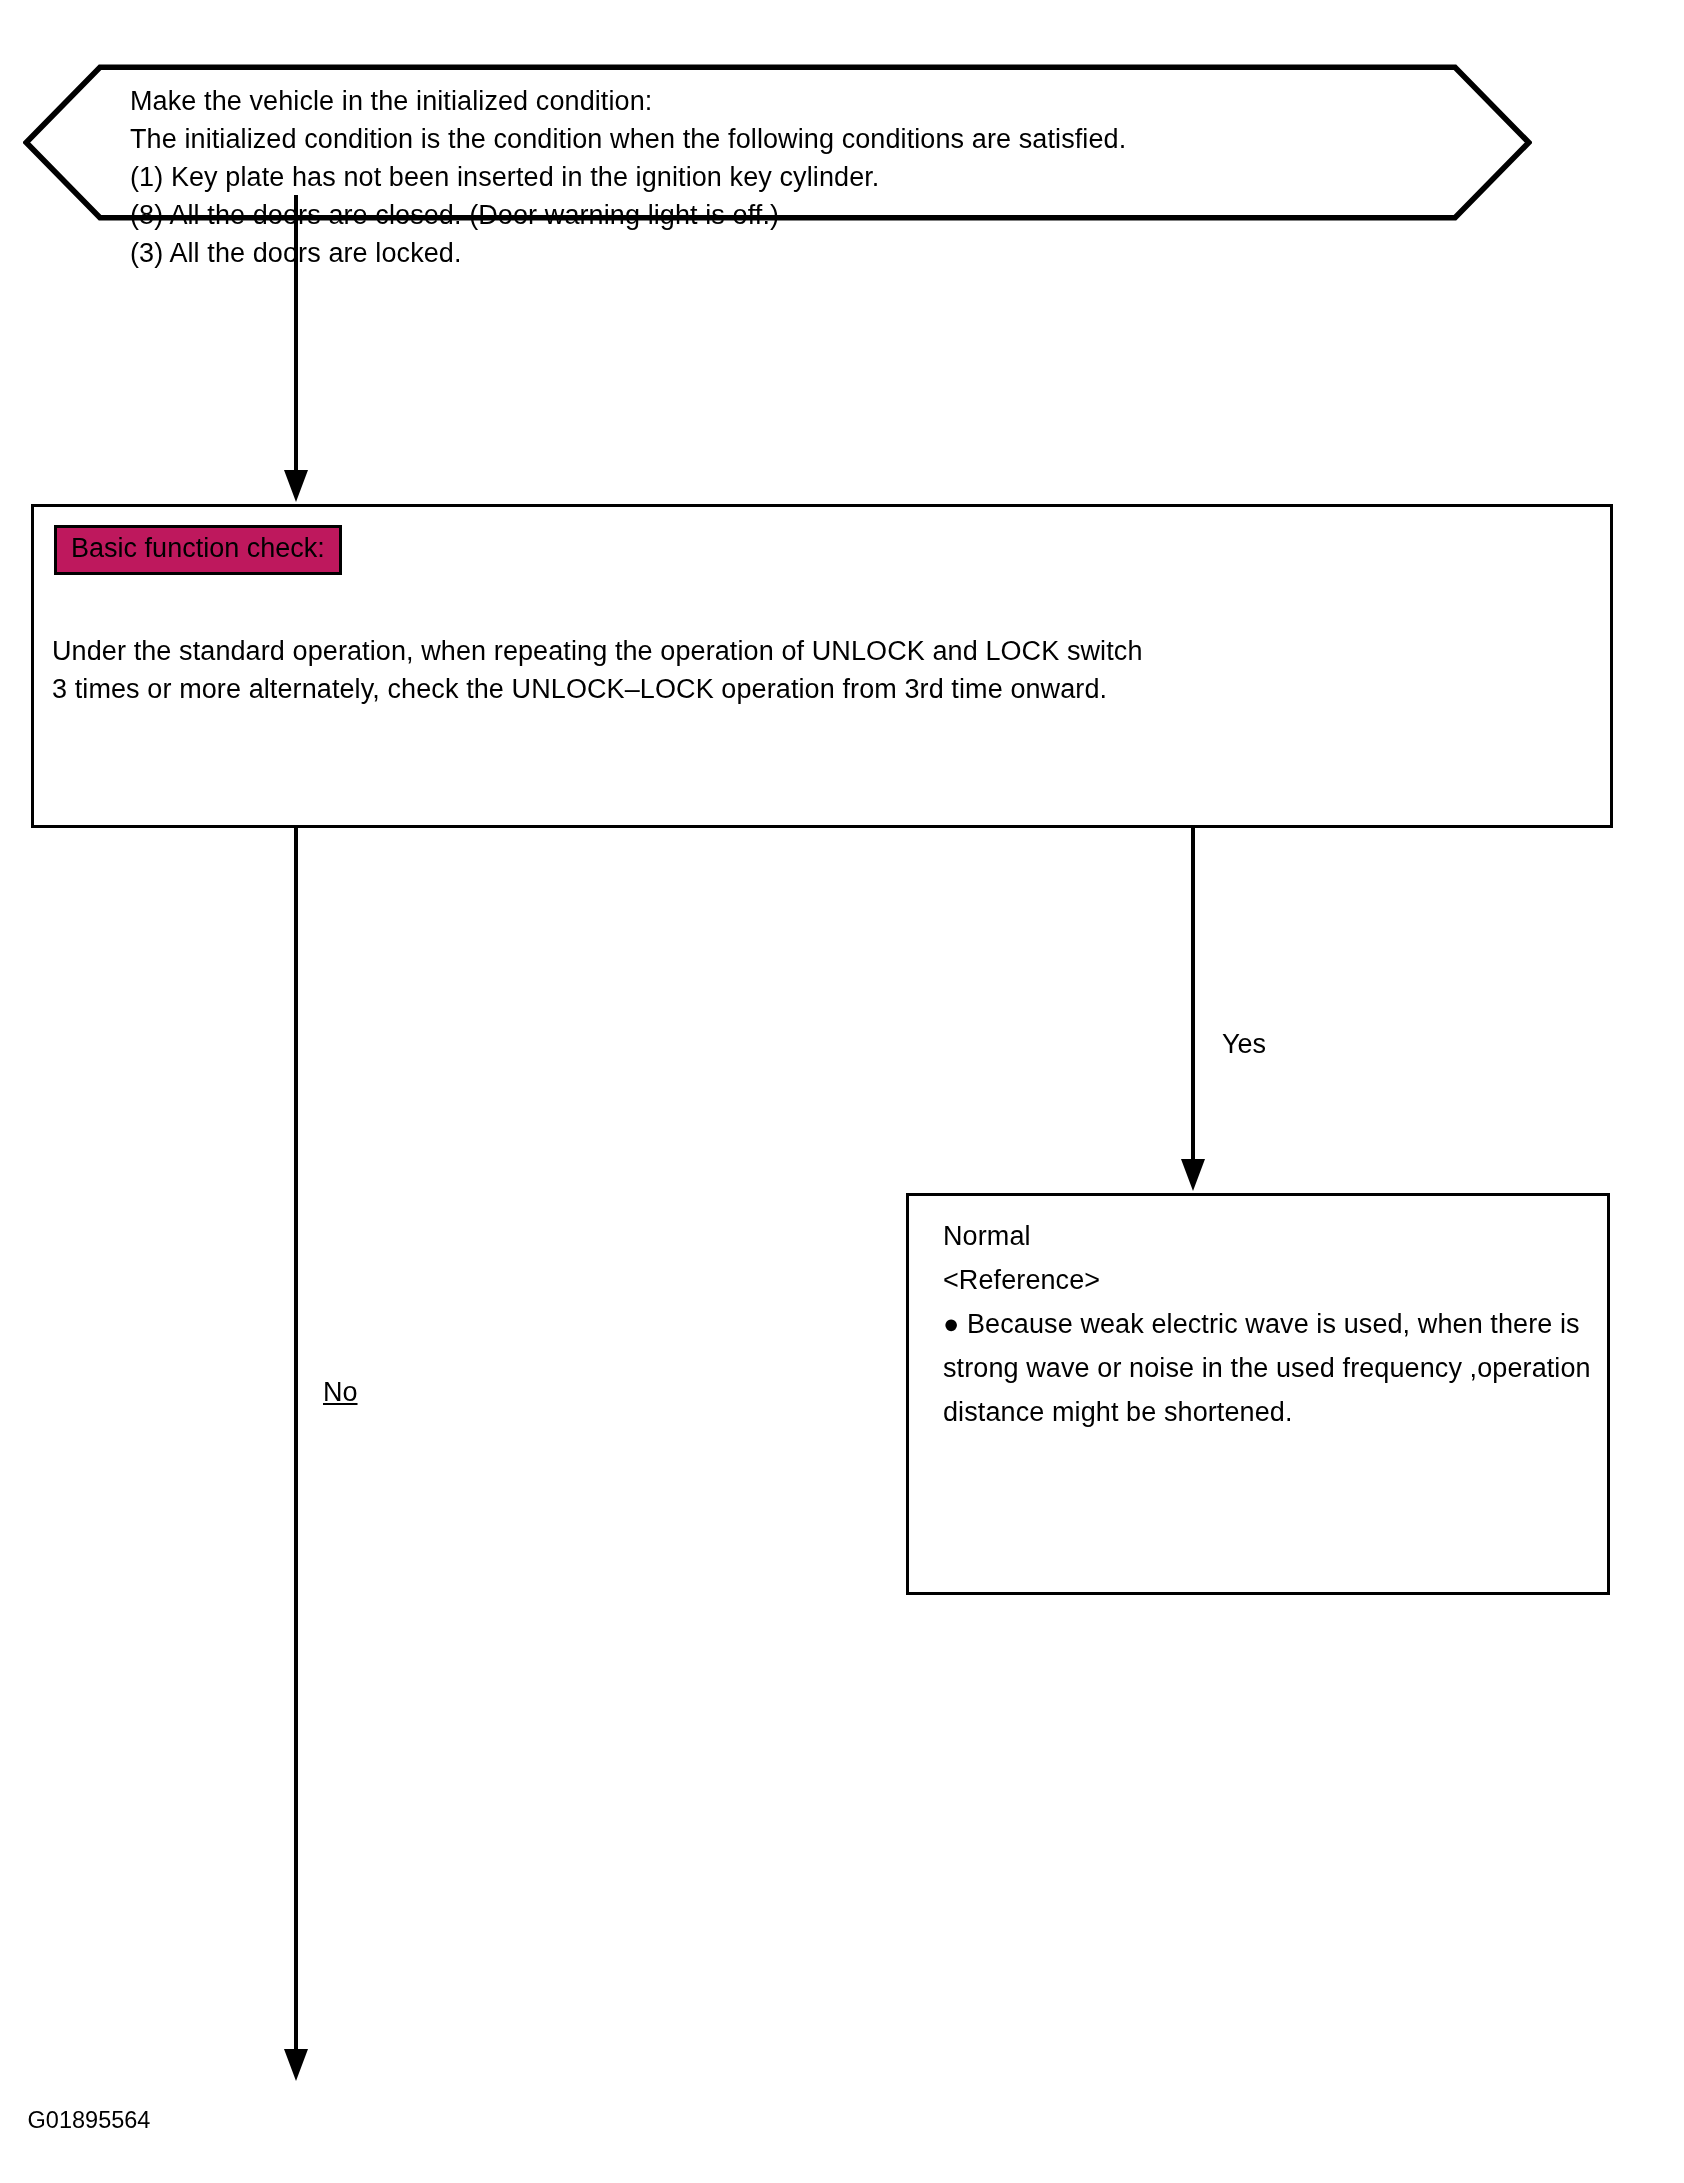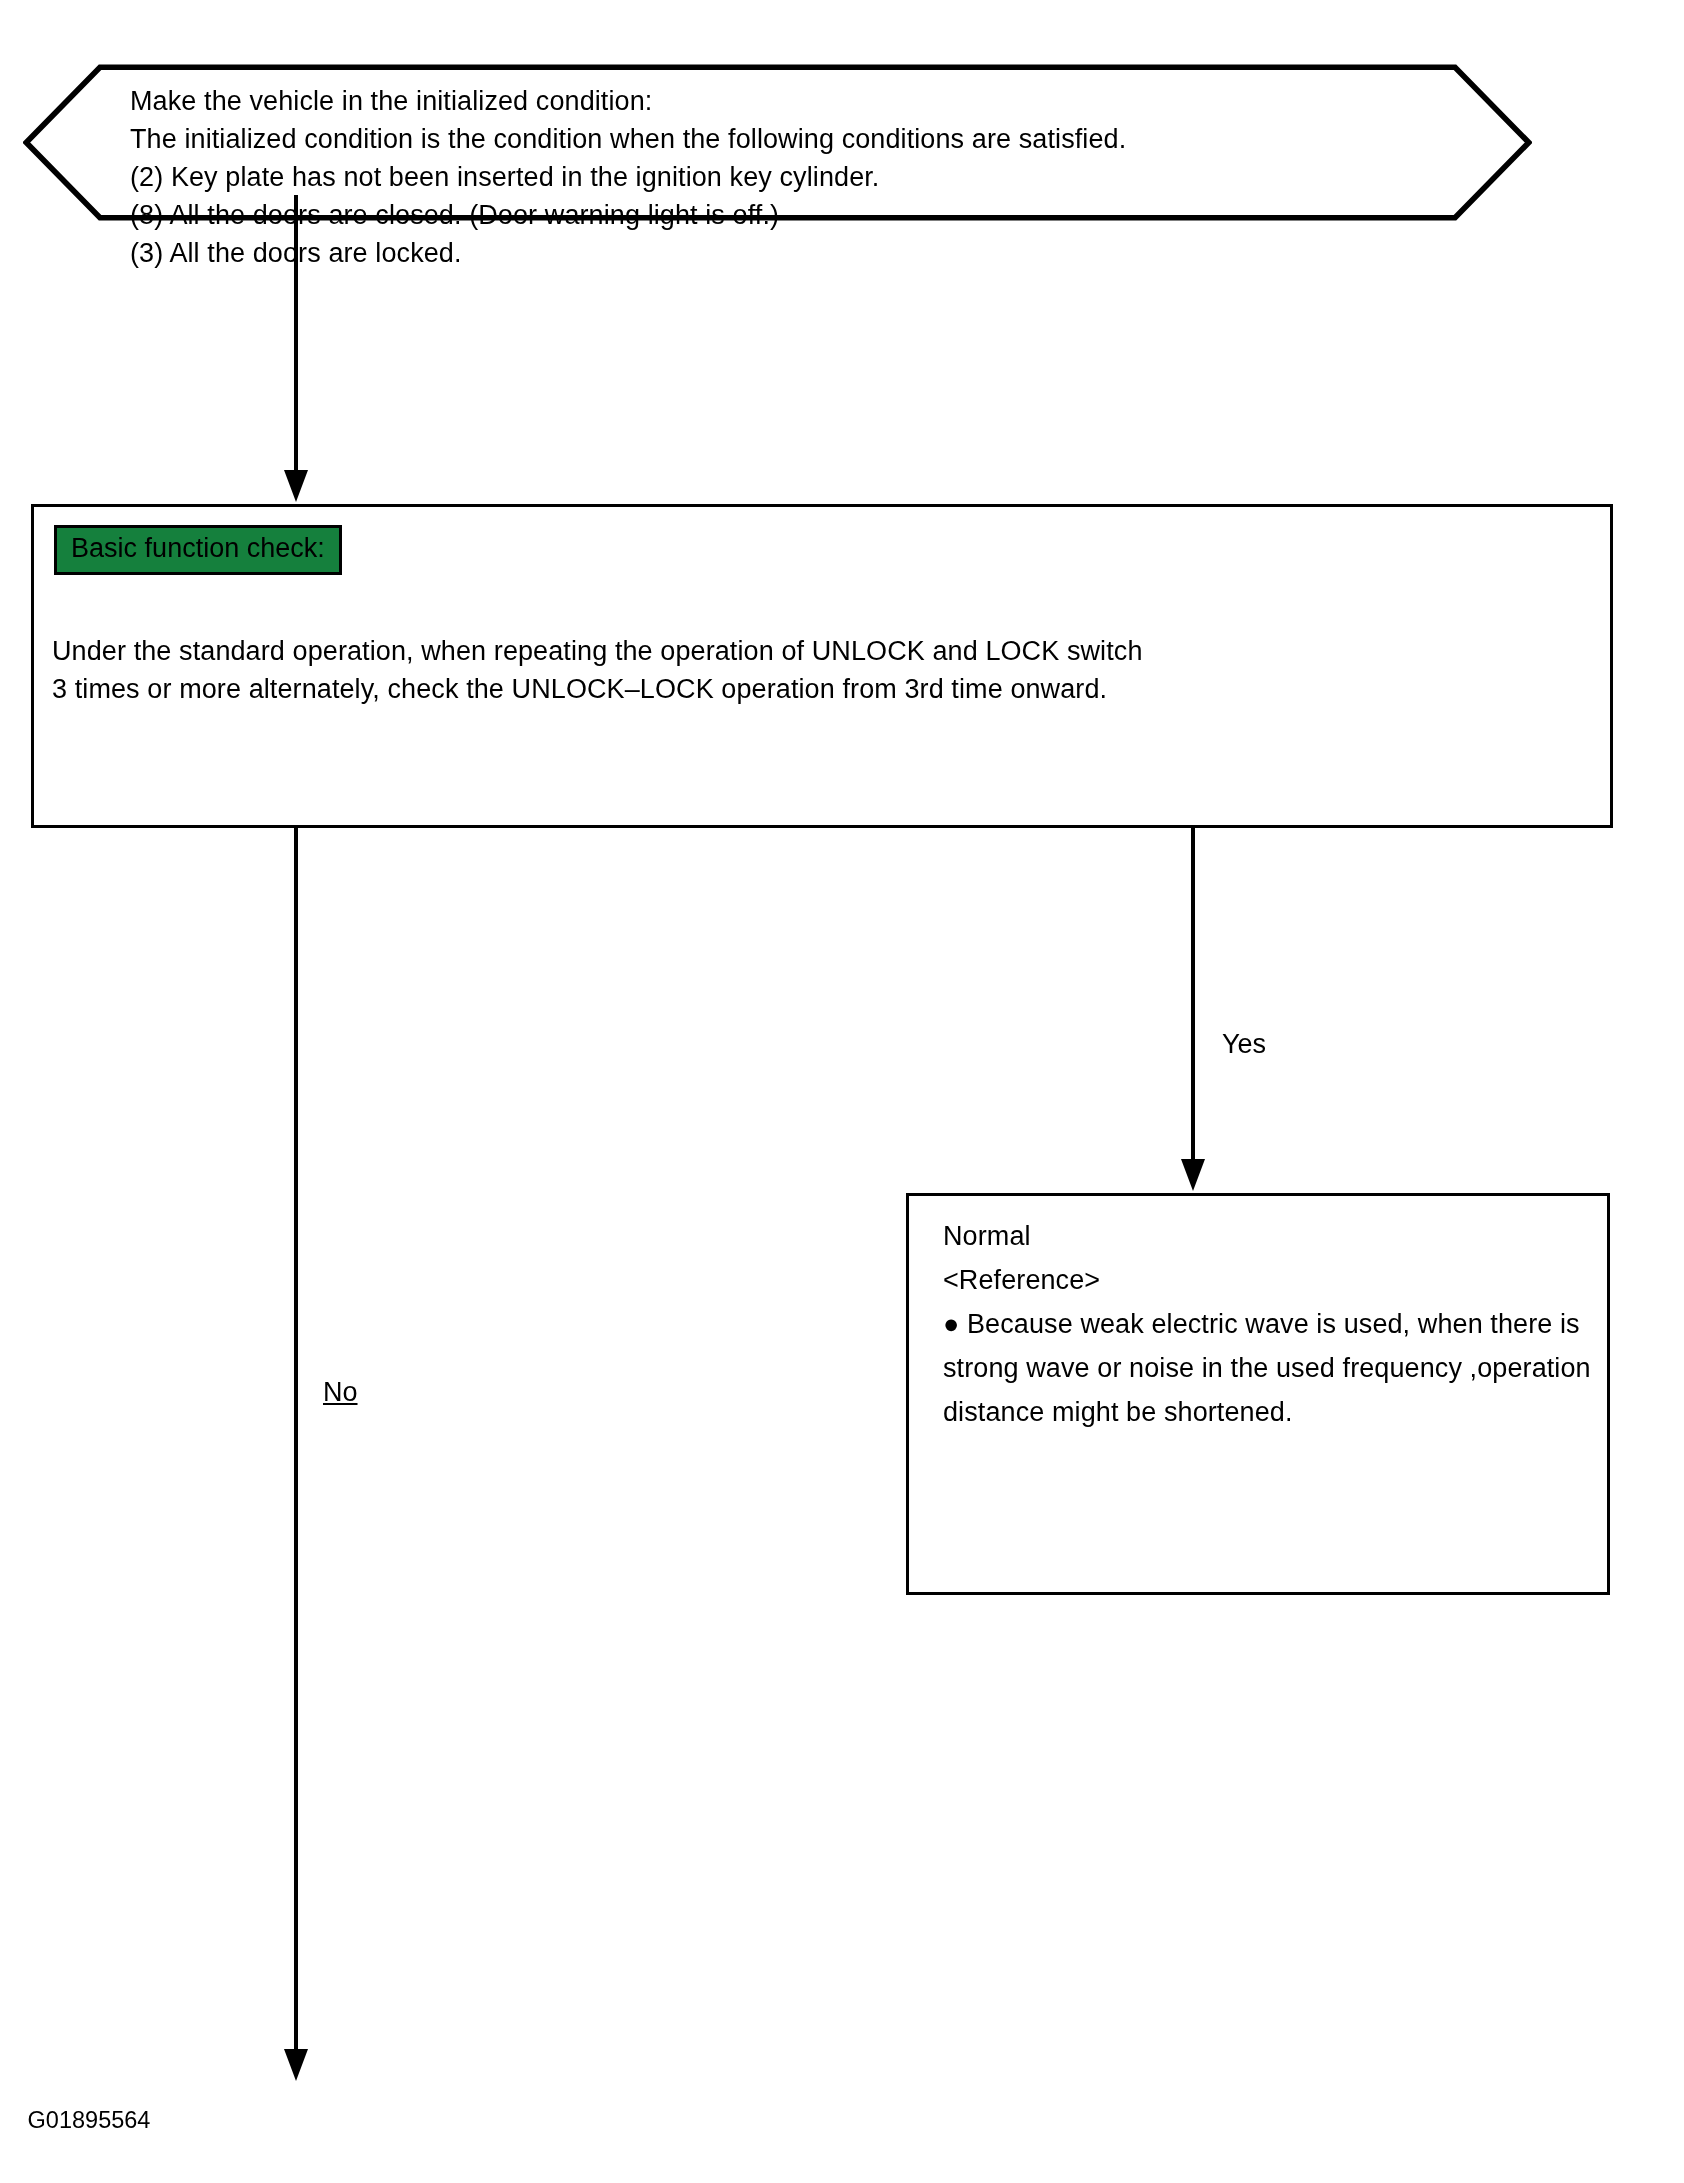--- a/index.html
+++ b/index.html
@@ -61,21 +61,21 @@
     top: 1193px;
     width: 704px;
     height: 402px;
   }
 
   
   .chip {
     display: inline-block;
     border: 3.2px solid #000000;
     padding: 5.7px 14.6px 9px 14.6px;
-    background: #15803d;
+    background: #be185d;
     font-size: 27px;
     line-height: 1.1;
     white-space: nowrap;
     text-align: center;
   }
   .chip-wrap {
     position: absolute;
     left: 19.5px;
     top: 18px;
   }
@@ -140,21 +140,21 @@
 
 <div id="page">
 
   <div class="hex-node">
     <svg viewBox="0 0 1862 194" preserveAspectRatio="none">
       <polygon points="95,4 1767,4 1858,97 1767,190 95,190 4,97" fill="#ffffff" stroke="#000000" stroke-width="7"></polygon>
     </svg>
     <div class="hex-text">
       <div class="tline">Make the vehicle in the initialized condition:</div>
       <div class="tline">The initialized condition is the condition when the following conditions are satisfied.</div>
-      <div class="tline">(2) Key plate has not been inserted in the ignition key cylinder.</div>
+      <div class="tline">(1) Key plate has not been inserted in the ignition key cylinder.</div>
       <div class="tline">(8) All the doors are closed. (Door warning light is off.)</div>
       <div class="tline">(3) All the doors are locked.</div>
     </div>
   </div>
 
   <div class="vline" style="left:294px; top:195px; height:277px;"></div>
   <div class="arrowhead" style="left:284px; top:470px;"></div>
 
   <div class="proc-box" id="basic-check-box">
     <div class="chip-wrap">

